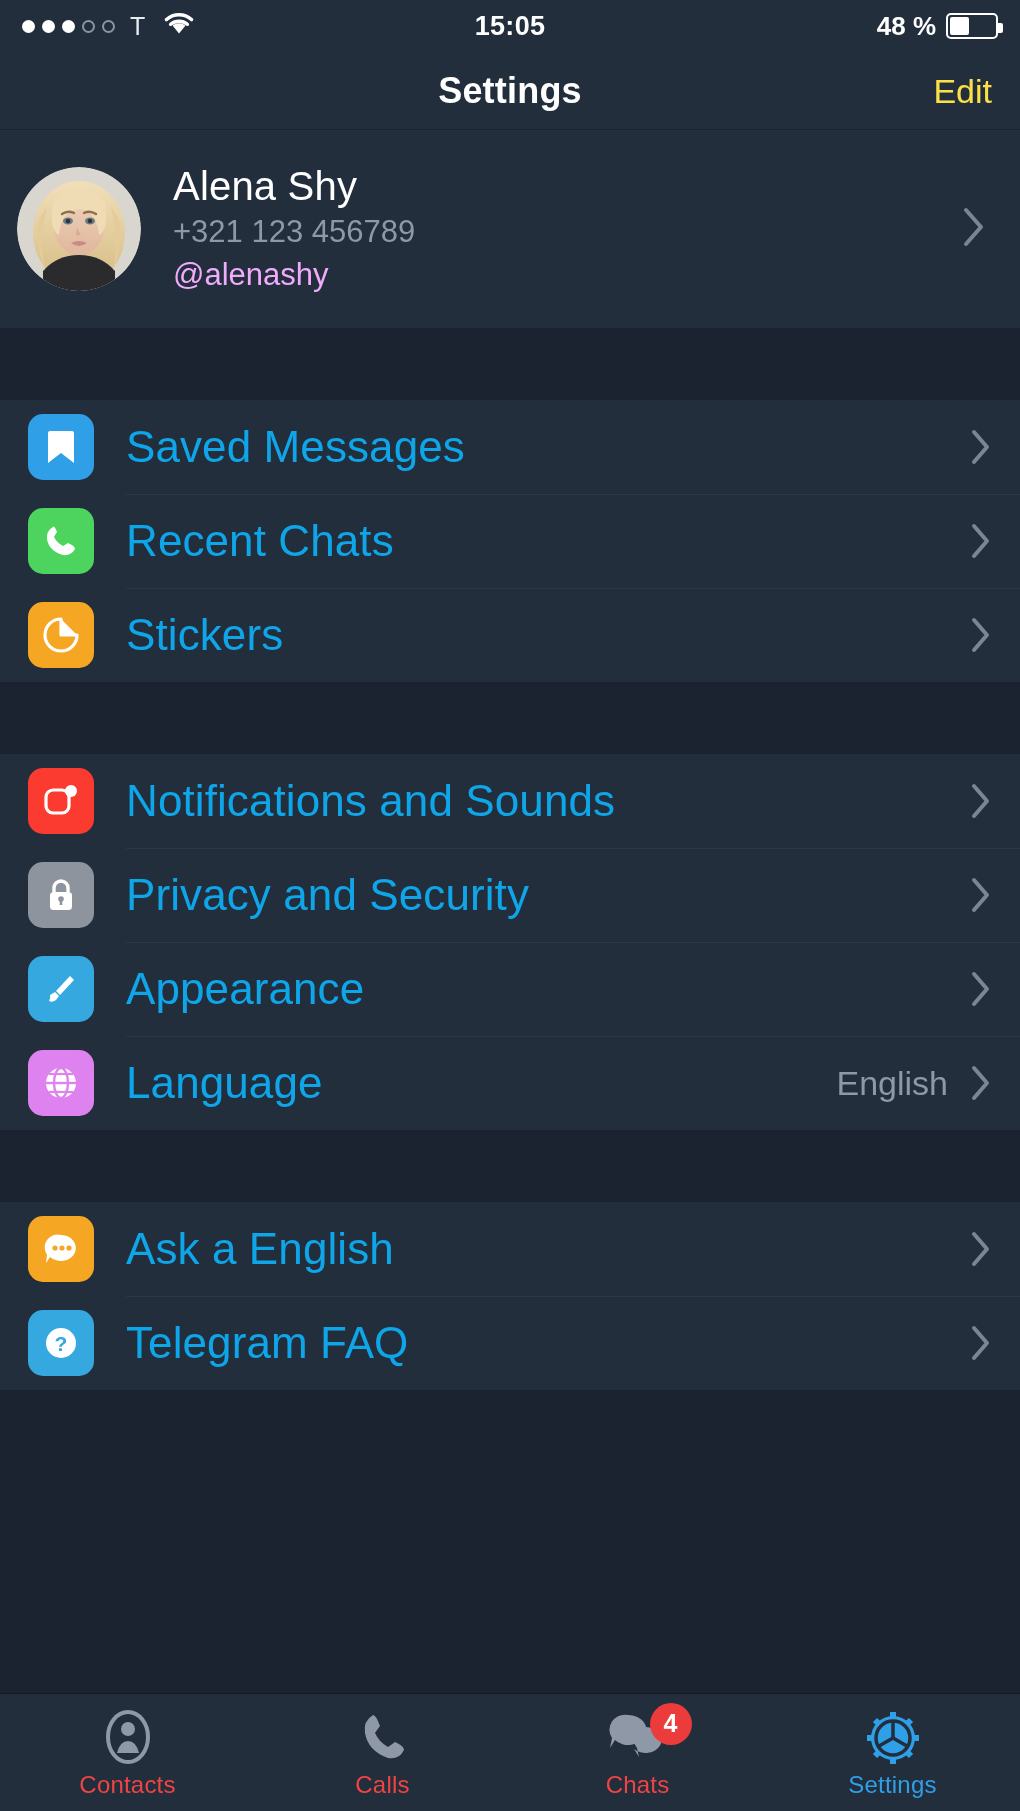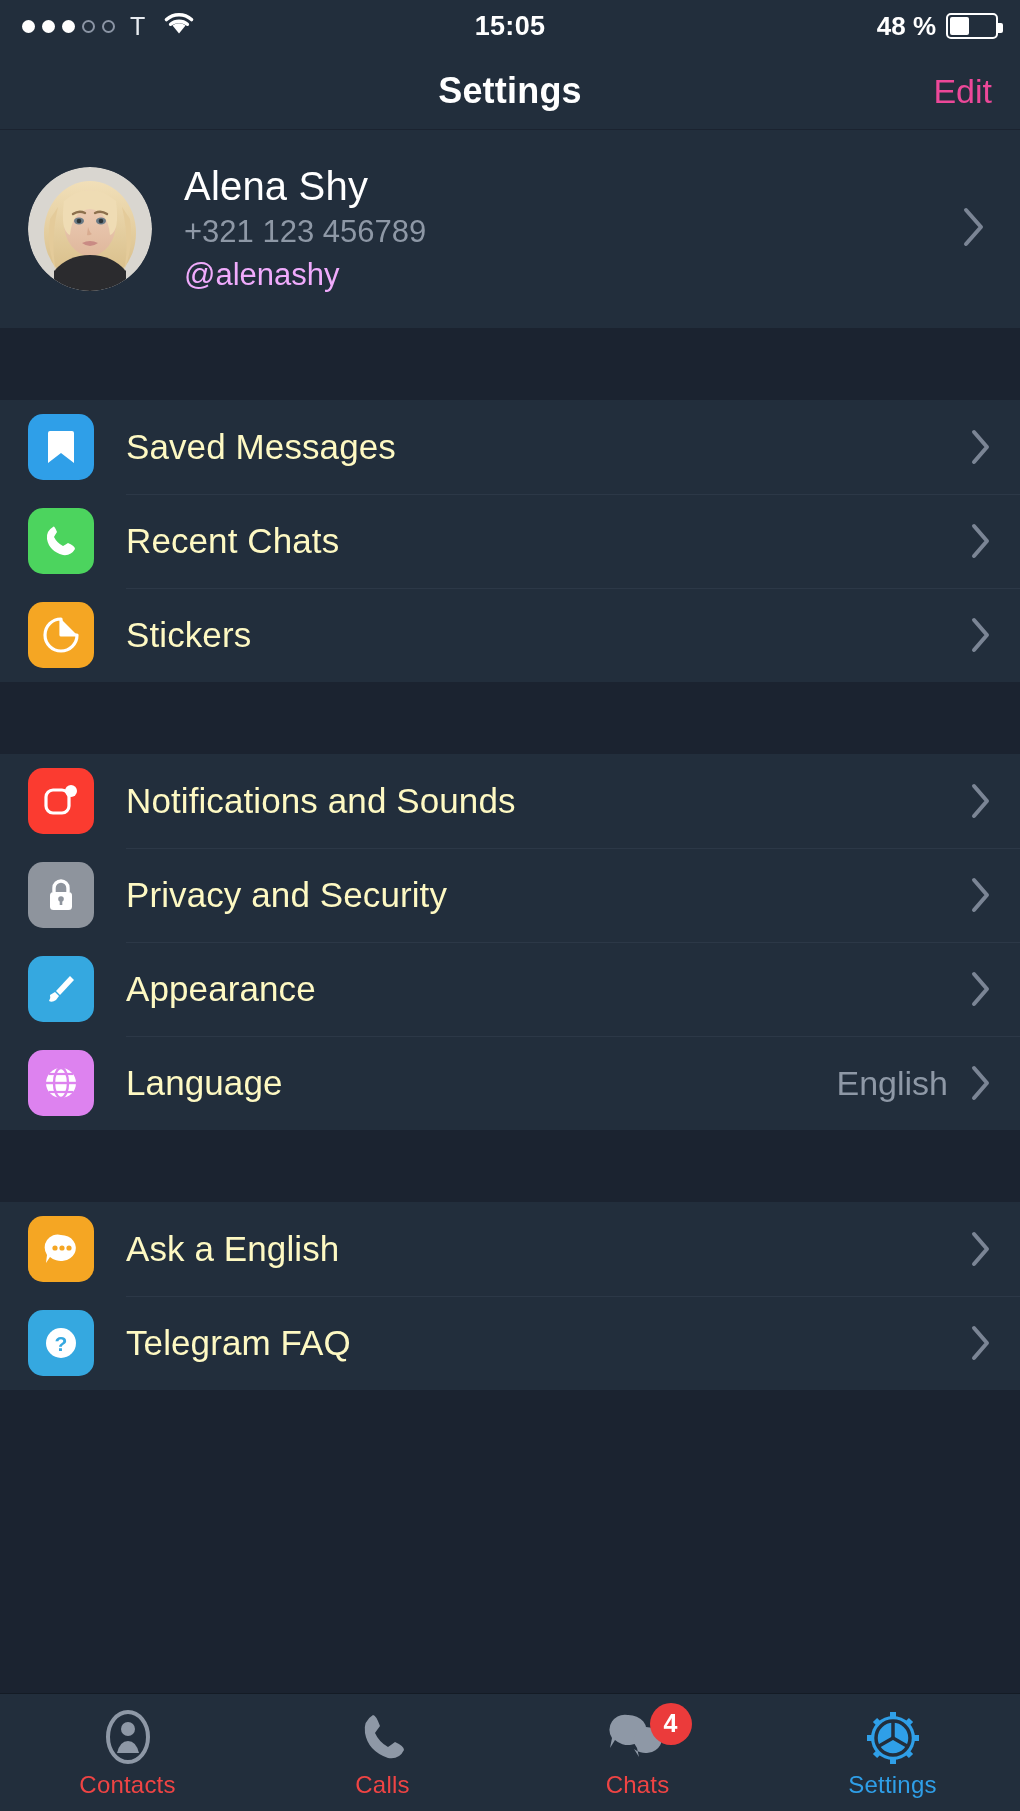--- a/index.html
+++ b/index.html
@@ -31,29 +31,29 @@
   .batt-fill { position:absolute; top:2px; left:2px; bottom:2px; width:48%; background:#ffffff; border-radius:2px; }
   .batt-cap { position:absolute; right:-7px; top:8px; width:5px; height:10px; background:#ffffff; border-radius:0 2px 2px 0; }
 
   
   .navbar {
     height:78px; background:#222e3c; position:relative;
     display:flex; align-items:center; justify-content:center; flex:none;
     border-bottom:1px solid #1b2330;
   }
   .nav-title { color:#ffffff; font-size:36px; font-weight:700; letter-spacing:.2px; }
-  .nav-edit { position:absolute; right:28px; top:50%; transform:translateY(-50%); color:#ec4899; font-size:34px; font-weight:400; }
+  .nav-edit { position:absolute; right:28px; top:50%; transform:translateY(-50%); color:#fde047; font-size:34px; font-weight:400; }
 
   
   .content { flex:1; overflow:hidden; background:#1b2330; }
 
   
   .profile {
     background:#222e3c; height:198px; display:flex; align-items:center;
-    padding:0 28px; position:relative;
+    padding:0 17px; position:relative;
   }
   .avatar {
     width:124px; height:124px; border-radius:50%; flex:none; overflow:hidden;
     background:#3a4453; position:relative;
   }
   .avatar svg { display:block; width:100%; height:100%; }
   .profile-text { margin-left:32px; display:flex; flex-direction:column; justify-content:center; gap:2px; }
   .p-name { color:#ffffff; font-size:40px; font-weight:400; line-height:1.18; letter-spacing:.2px; }
   .p-phone { color:#8e98a6; font-size:31px; font-weight:400; line-height:1.3; }
   .p-user { color:#f0abfc; font-size:31px; font-weight:400; line-height:1.3; }
@@ -64,21 +64,21 @@
   .group { background:#222e3c; }
   .row {
     height:94px; display:flex; align-items:center; padding:0 28px;
     position:relative; background:#222e3c;
   }
   .row + .row::before {
     content:""; position:absolute; left:126px; right:0; top:0; height:1px; background:#2c3847;
   }
   .ic { width:66px; height:66px; border-radius:15px; flex:none; display:flex; align-items:center; justify-content:center; }
   .ic svg { display:block; }
-  .row-label { margin-left:32px; color:#fef9c3; font-size:35px; font-weight:400; letter-spacing:.1px; }
+  .row-label { margin-left:32px; color:#0ea5e9; font-size:44px; font-weight:400; letter-spacing:.1px; }
   .row-value { margin-left:auto; color:#8e98a6; font-size:34px; font-weight:400; padding-right:22px; }
   .row-chev { margin-left:auto; display:flex; align-items:center; }
   .row-value + .row-chev { margin-left:0; }
 
   
   .tabbar {
     height:118px; background:#222e3c; border-top:1px solid #141b25;
     display:flex; align-items:stretch; flex:none;
   }
   .tab { flex:1; display:flex; flex-direction:column; align-items:center; justify-content:center; gap:6px; position:relative; }

